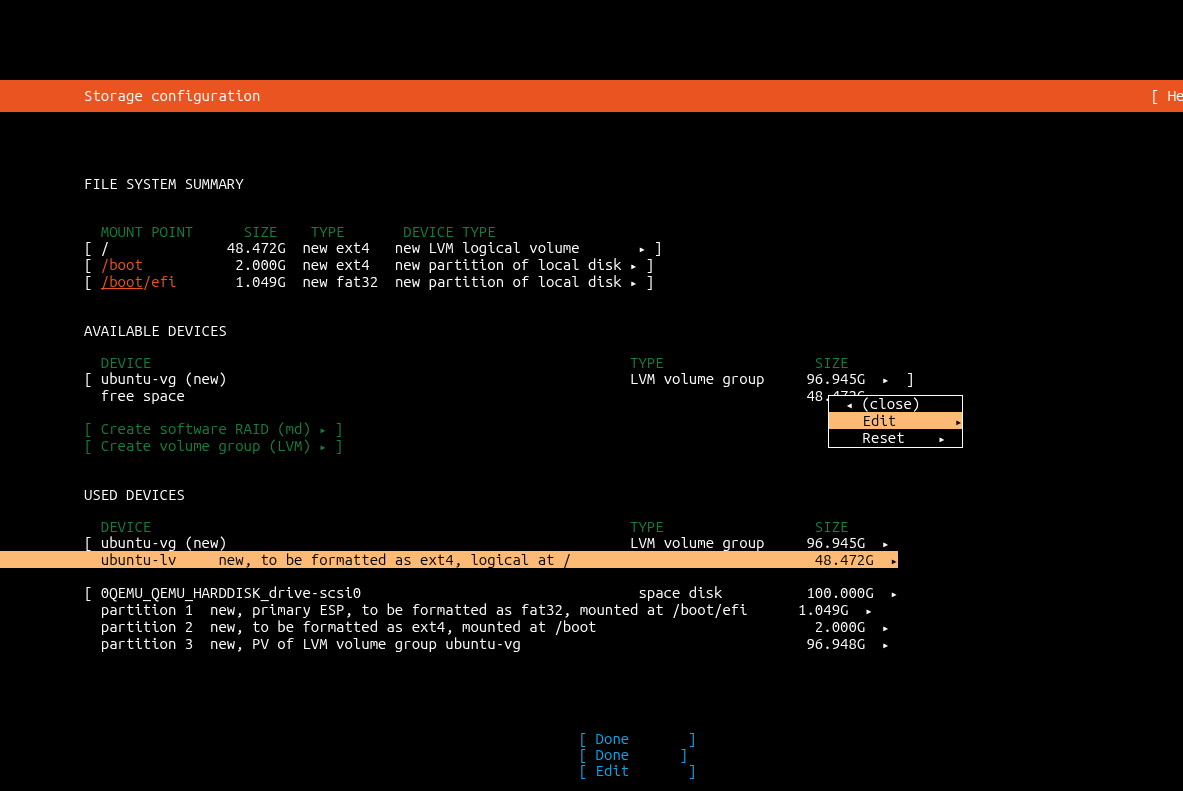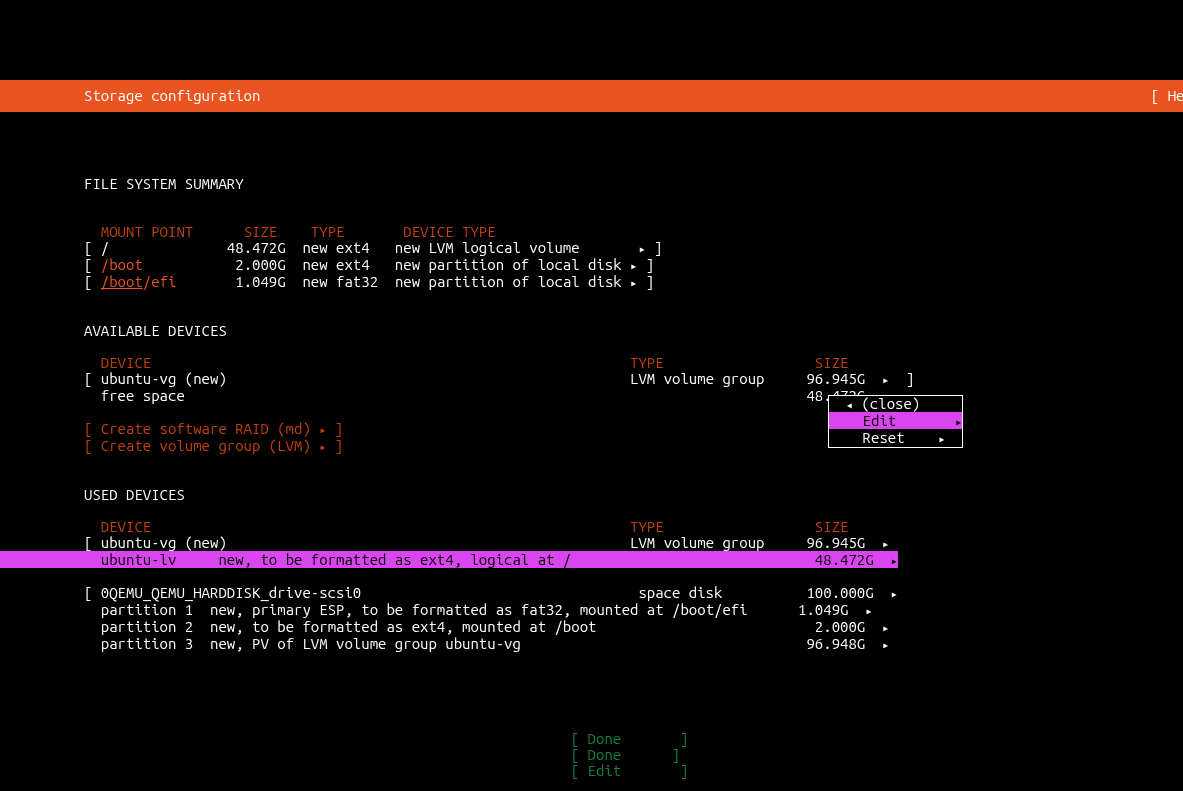--- a/index.html
+++ b/index.html
@@ -16,39 +16,39 @@
     line-height: 16px;
     color: #fff;
     white-space: pre;
   }
   .hdr {
     background: #e95420;
     color: #fff;
     height: 32px;
     line-height: 32px;
   }
-  .dim    { color: #c2410c; }
+  .dim    { color: #15803d; }
   .orange { color: #e95420; }
   .oul    { color: #e95420; text-decoration: underline; }
-  .sel    { background: #d946ef; color: #000; }
+  .sel    { background: #fdba74; color: #000; }
   .menubox {
     position: absolute;
     left: 828px;
     top: 395px;
     border: 1px solid #fff;
     background: #000;
     color: #fff;
   }
   .tri { font-size: 12px; }
   .footer {
     position: absolute;
     bottom: 12px;
-    left: 8px;
+    left: 16px;
     right: 0;
-    color: #15803d;
+    color: #0ea5e9;
   }
 </style>
 </head>
 <body>
 
 
 
 
 <div class="hdr">          <span>Storage configuration</span>                                                                                                          [ <span>Help</span> ]  </div>
 

